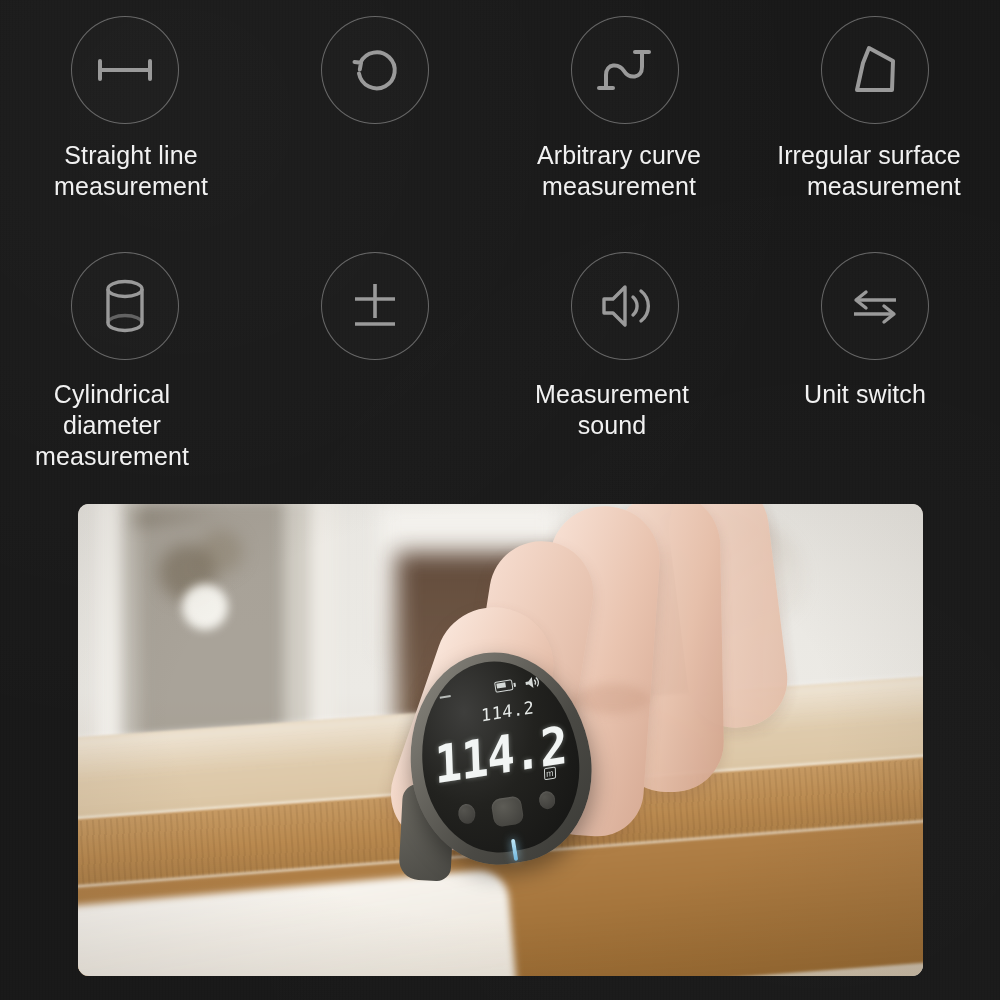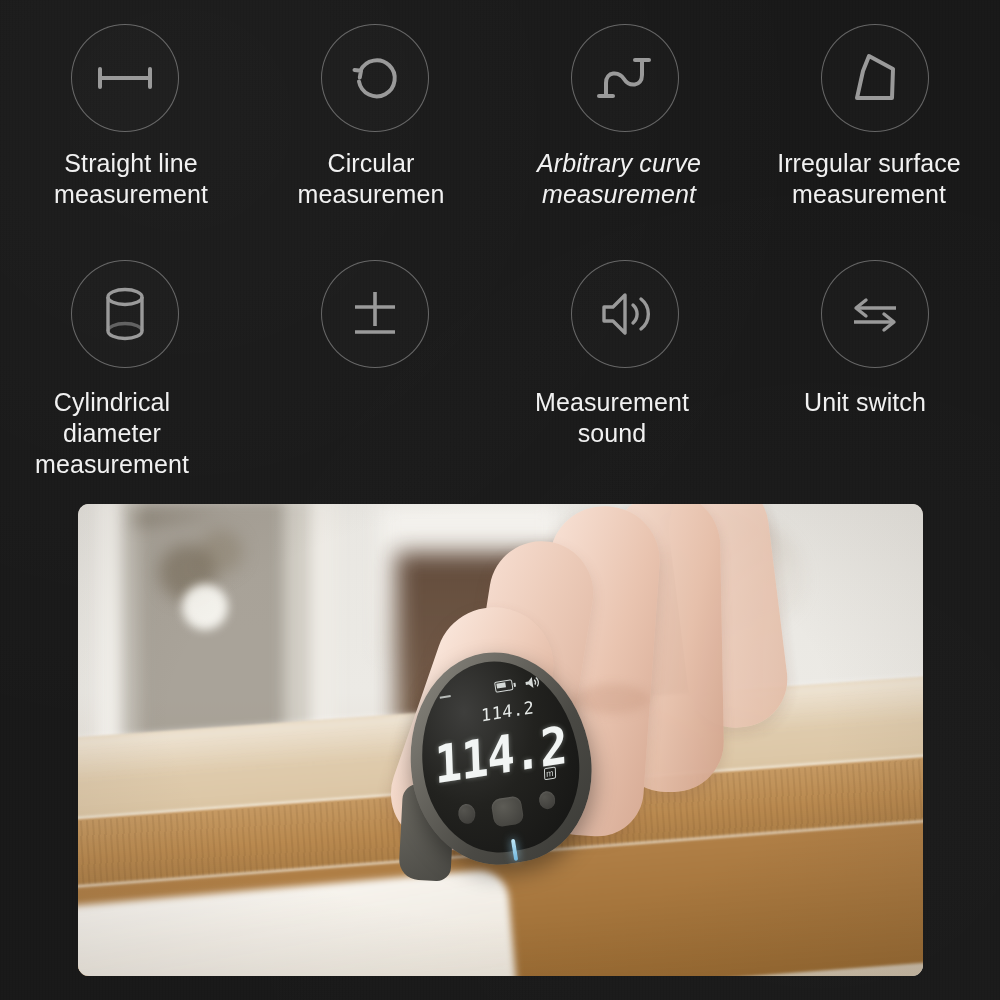--- a/index.html
+++ b/index.html
@@ -29,22 +29,22 @@
       repeating-linear-gradient(90deg, rgba(0,0,0,.10) 0 1px, transparent 1px 3px);
     mix-blend-mode:overlay;
   }
 
   
   .features {
     position:absolute;
     left:0; top:0; width:1000px;
   }
   .frow { position:absolute; left:0; width:1000px; display:flex; }
-  .frow.row1 { top:24px; }
-  .frow.row2 { top:260px; }
+  .frow.row1 { top:16px; }
+  .frow.row2 { top:252px; }
 
   .fcell {
     flex:1 1 25%;
     display:flex;
     flex-direction:column;
     align-items:center;
   }
 
   .ring {
     width:108px; height:108px;
@@ -63,22 +63,22 @@
     line-height:31px;
     text-align:center;
     letter-spacing:.1px;
     white-space:pre-line;
     font-weight:400;
   }
 
   
   .c1 .flabel { transform:translateX(6px); }
   .c2 .flabel { transform:translateX(-4px); }
-  .c3 .flabel { transform:translateX(-6px);font-style:italic; }
-  .c4 .flabel { transform:translateX(-6px); }
+  .c3 .flabel { transform:translateX(-6px); }
+  .c4 .flabel { transform:translateX(-6px);text-align:right; }
   .c5 .flabel { transform:translateX(-13px); }
   .c6 .flabel { transform:translateX(-7px); }
   .c7 .flabel { transform:translateX(-13px); }
   .c8 .flabel { transform:translateX(-10px);text-align:right; }
 
   .row2 .flabel { margin-top:19px; }
 
   
   .photo {
     position:absolute;
@@ -356,22 +356,20 @@
 
       <div class="fcell c2">
         <div class="ring">
           <span>
             <svg width="56" height="56" viewBox="0 0 56 56" fill="none">
               <path d="M13.5 20.5 A18 18 0 1 1 12 31.5" stroke-width="4" stroke-linecap="round"></path>
               <path d="M7.5 20 L14 20.8 L12.8 27.5" stroke-width="4" stroke-linecap="round" stroke-linejoin="round"></path>
             </svg>
           </span>
         </div>
-        <div class="flabel">Circular
-measuremen</div>
       </div>
 
       <div class="fcell c3">
         <div class="ring">
           <span>
             <svg width="56" height="56" viewBox="0 0 56 56" fill="none">
               <path d="M9 46 L9 33 C9 21 22 21 27 29 C32 37 45 37 45 25 L45 10" stroke-width="4" stroke-linecap="butt" stroke-linejoin="round"></path>
               <line x1="2" y1="46" x2="16" y2="46" stroke-width="4" stroke-linecap="round"></line>
               <line x1="38" y1="10" x2="52" y2="10" stroke-width="4" stroke-linecap="round"></line>
             </svg>

